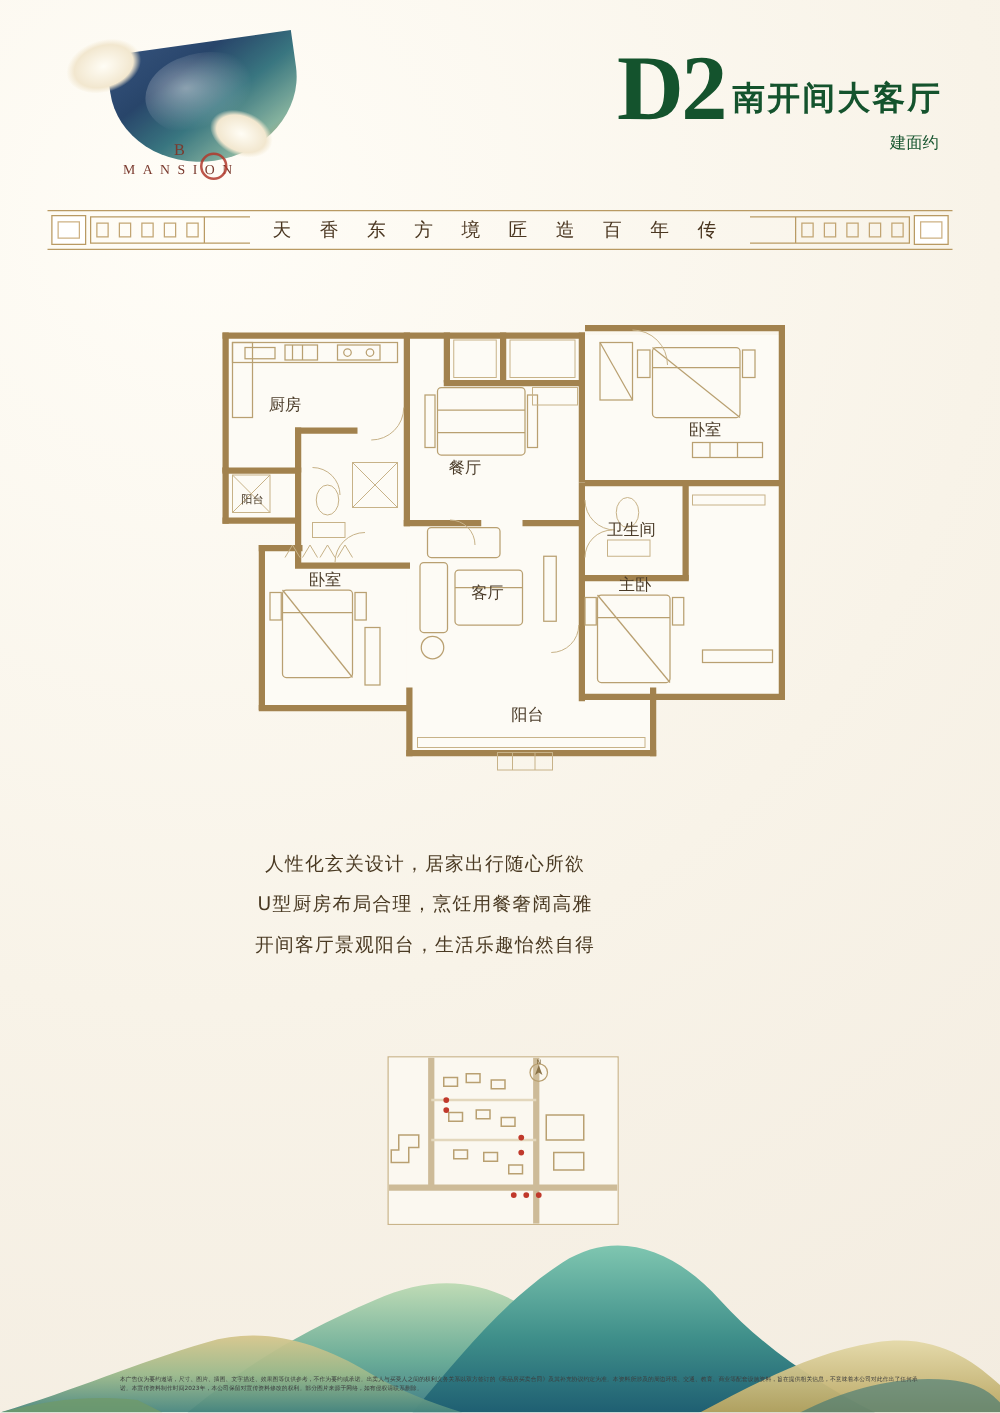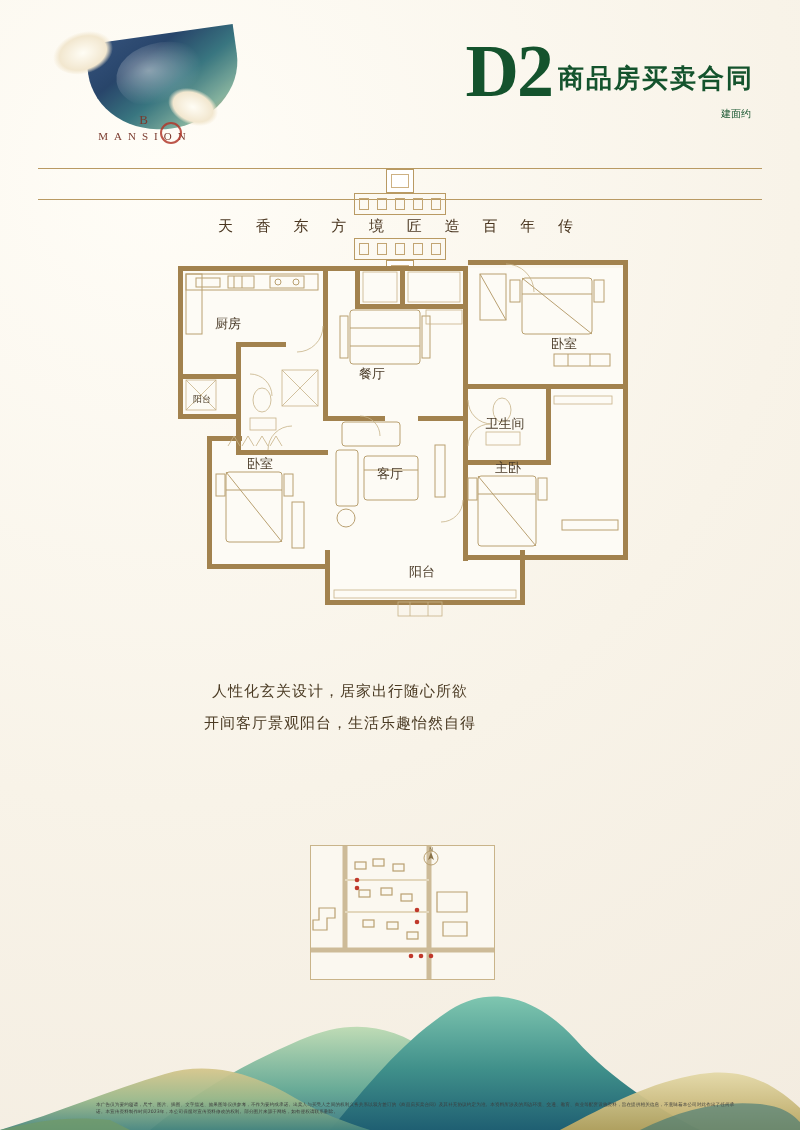--- a/index.html
+++ b/index.html
@@ -58,31 +58,31 @@
   .t-code{
     font-size:74px; line-height:.84; font-weight:700;
     font-family:"Liberation Serif", serif; letter-spacing:-2px;
   }
   .t-rooms{
     font-size:26px; font-weight:700; letter-spacing:2px; padding-bottom:6px; margin-left:6px;
     font-family:"DejaVu Sans", sans-serif;
   }
   .t-row2{ display:flex; align-items:flex-end; justify-content:flex-end; margin-top:6px; }
   .t-small{
-    font-size:10px; line-height:1.15; text-align:right; padding-bottom:4px; margin-right:3px;
+    font-size:13px; line-height:1.15; text-align:right; padding-bottom:4px; margin-right:3px;
     font-family:"DejaVu Sans", sans-serif;
   }
   .t-area{ font-size:30px; font-weight:700; letter-spacing:0px; }
   .t-area sup{ font-size:16px; }
 
   
   .band{
     position:absolute; left:38px; top:168px; width:724px; height:32px;
     border-top:1px solid #b99a63; border-bottom:1px solid #b99a63;
-    display:flex; align-items:center;flex-direction:column;
+    display:flex; align-items:center;
   }
   .band-sq{
     width:28px; height:24px; border:1px solid #b99a63; margin:0 3px; flex:none;
     background:
       linear-gradient(#fff 0 0) padding-box;
     position:relative;
   }
   .band-sq:after{
     content:""; position:absolute; inset:4px; border:1px solid #cdb183;
   }
@@ -143,21 +143,21 @@
     <div class="logo-text">
       <div class="l1">B</div>
       <div class="l2">MANSION</div>
     </div>
     <div class="logo-seal"></div>
   </div>
 
   <div class="title-block">
     <div class="t-row1">
       <div class="t-code">D2</div>
-      <div class="t-rooms">商品房买卖合同</div>
+      <div class="t-rooms">南开间大客厅</div>
     </div>
     <div class="t-row2">
       <div class="t-small">
         <div>建面约</div>
       </div>
     </div>
   </div>
 </div>
 
 <div class="band">
@@ -366,20 +366,21 @@
   <text class="rlabel" x="355" y="178" text-anchor="middle">卫生间</text>
   <text class="rlabel" x="110" y="218" text-anchor="middle">卧室</text>
   <text class="rlabel" x="240" y="228" text-anchor="middle">客厅</text>
   <text class="rlabel" x="358" y="222" text-anchor="middle">主卧</text>
   <text class="rlabel" x="272" y="326" text-anchor="middle">阳台</text>
 </svg>
 </div>
 
 <div class="features">
   <div>人性化玄关设计，居家出行随心所欲</div>
+  <div>U型厨房布局合理，烹饪用餐奢阔高雅</div>
   <div>开间客厅景观阳台，生活乐趣怡然自得</div>
 </div>
 
 <div class="locator">
 <svg width="183" height="133" viewBox="0 0 183 133" xmlns="http://www.w3.org/2000/svg">
   <rect x="0" y="0" width="183" height="133" fill="#fbf8f0"></rect>
 
   <g stroke="#cdbb98" stroke-width="5" fill="none">
     <path d="M0 104 H183"></path>
     <path d="M118 0 V133"></path>

